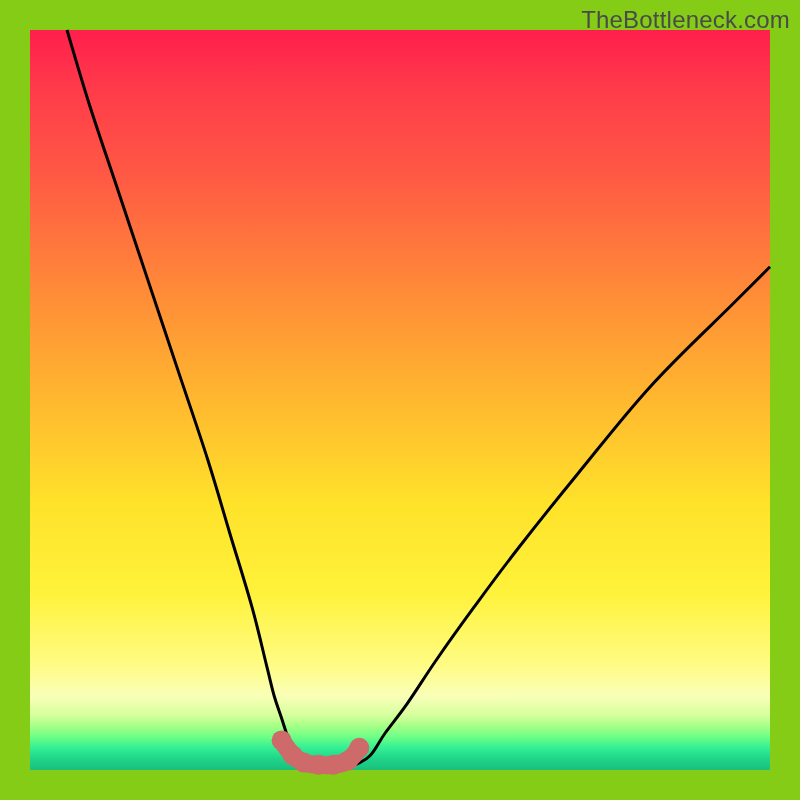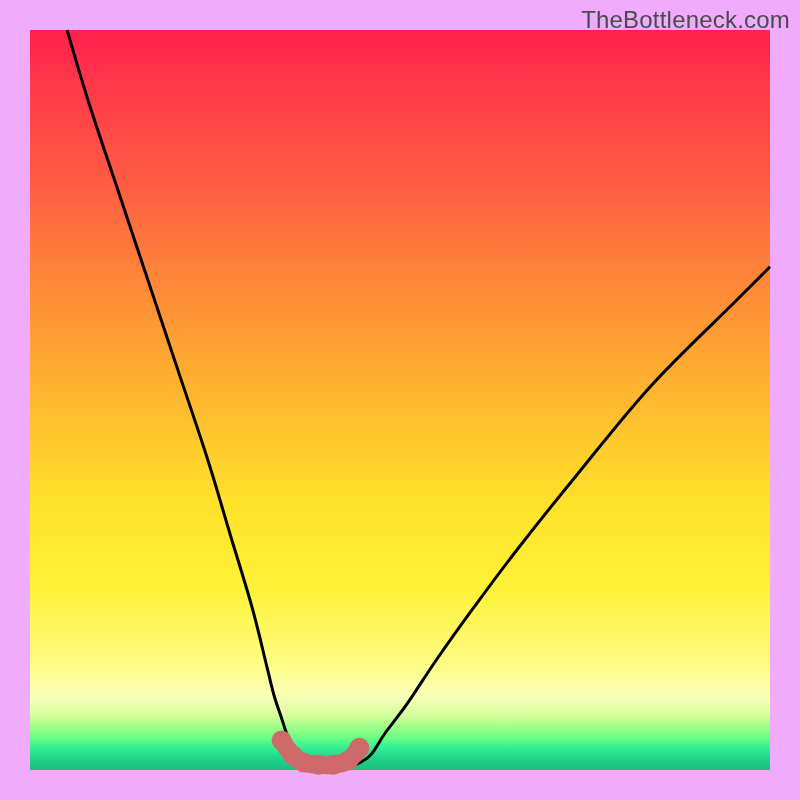--- a/index.html
+++ b/index.html
@@ -10,21 +10,21 @@
     background: #000;
     overflow: hidden;
     font-family: Arial, Helvetica, sans-serif;
   }
   .frame {
     position: absolute;
     left: 0;
     top: 0;
     width: 800px;
     height: 800px;
-    background: #f0abfc;
+    background: #84cc16;
   }
   .plot {
     position: absolute;
     left: 30px;
     top: 30px;
     width: 740px;
     height: 740px;
     
     background: linear-gradient(
       to bottom,

